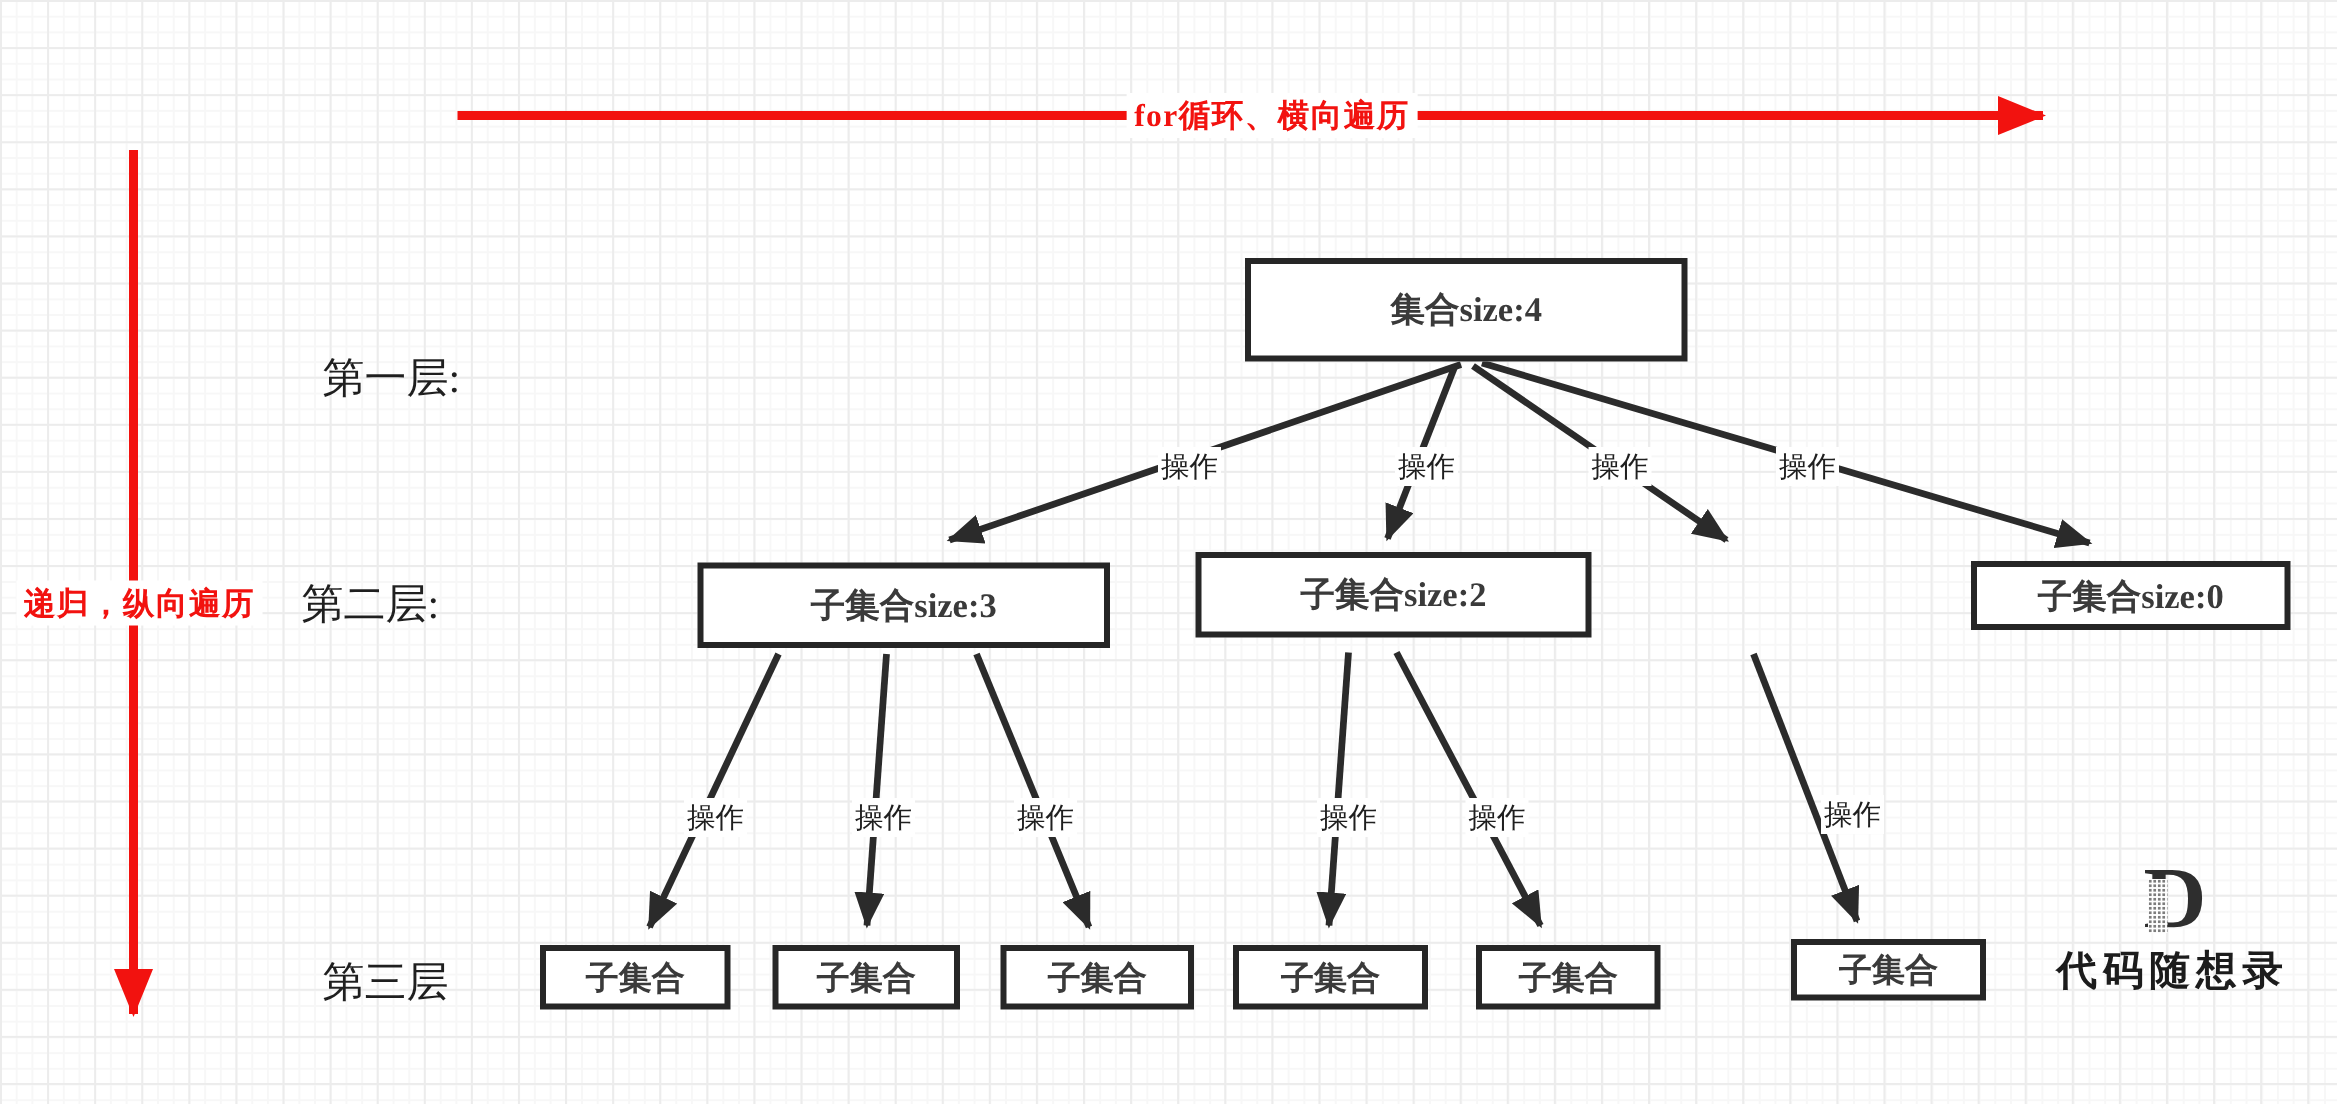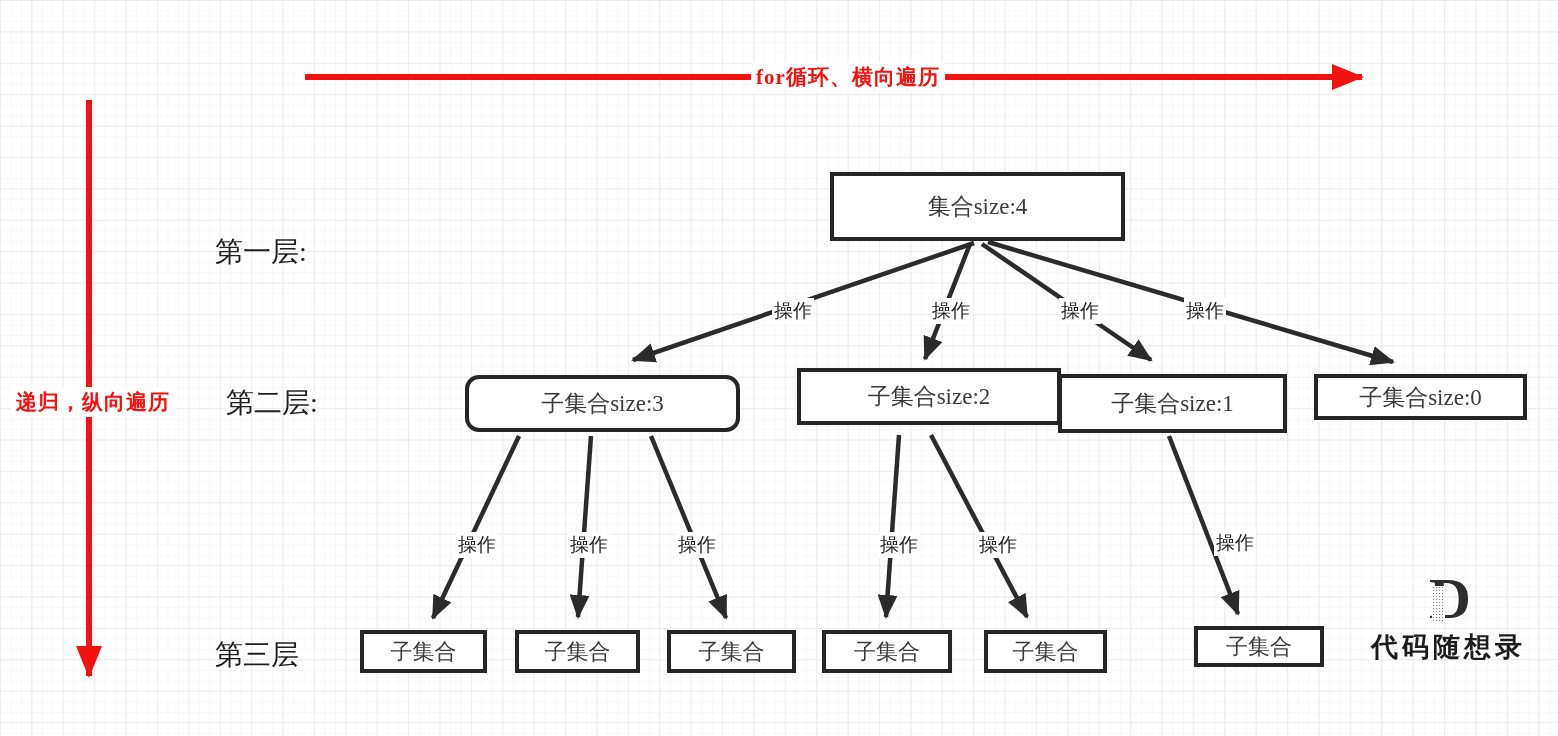--- a/index.html
+++ b/index.html
@@ -47,20 +47,21 @@
     box-sizing:border-box;
     border:4px solid #262626;
     background:#ffffff;
     display:flex;
     align-items:center;
     justify-content:center;
     color:#3a3a3a;
     font-size:23px;
     white-space:nowrap;
     z-index:3;
+    font-weight:bold;
   }
   .node.small{font-size:22px;text-align:right;}
   .op-label{
     position:absolute;
     color:#1f1f1f;
     background:#ffffff;
     font-size:19px;
     white-space:nowrap;
     padding:0 2px;
     transform:translate(-50%,-50%);
@@ -131,28 +132,27 @@
       <path d="M899,435 L886,617" marker-end="url(#headBlack)"></path>
       <path d="M931,435 L1027,617" marker-end="url(#headBlack)"></path>
       <path d="M1169,436 L1238,614" marker-end="url(#headBlack)"></path>
     </g>
   </svg>
 
   <span class="red-label" style="left:93px;top:402px;">递归，纵向遍历</span>
   <span class="red-label" style="left:848px;top:77px;">for循环、横向遍历</span>
 
   <span class="layer-label" style="left:215px;top:208px;margin-top:44px;">第一层:</span>
-  <span class="layer-label" style="left:226px;top:403px;">第二层:</span>
+  <span class="layer-label" style="left:201px;top:403px;">第二层:</span>
   <span class="layer-label" style="left:215px;top:655px;font-family:Liberation Mono, monospace;">第三层</span>
 
   <div class="node" style="left:830px;top:172px;width:295px;height:69px;">集合size:4</div>
 
-  <div class="node" style="left:465px;top:375px;width:275px;height:57px;border-radius:14px;">子集合size:3</div>
+  <div class="node" style="left:465px;top:375px;width:275px;height:57px;">子集合size:3</div>
   <div class="node" style="left:797px;top:356px;width:264px;height:57px;margin-top:12px;">子集合size:2</div>
-  <div class="node" style="left:1058px;top:374px;width:229px;height:59px;">子集合size:1</div>
   <div class="node" style="left:1314px;top:374px;width:213px;height:46px;">子集合size:0</div>
 
   <div class="node small" style="left:360px;top:630px;width:127px;height:43px;">子集合</div>
   <div class="node small" style="left:515px;top:630px;width:125px;height:43px;">子集合</div>
   <div class="node small" style="left:667px;top:630px;width:129px;height:43px;">子集合</div>
   <div class="node small" style="left:822px;top:630px;width:130px;height:43px;">子集合</div>
   <div class="node small" style="left:984px;top:630px;width:123px;height:43px;">子集合</div>
   <div class="node small" style="left:1194px;top:626px;width:130px;height:41px;">子集合</div>
 
   <span class="op-label" style="left:793px;top:311px;">操作</span>

